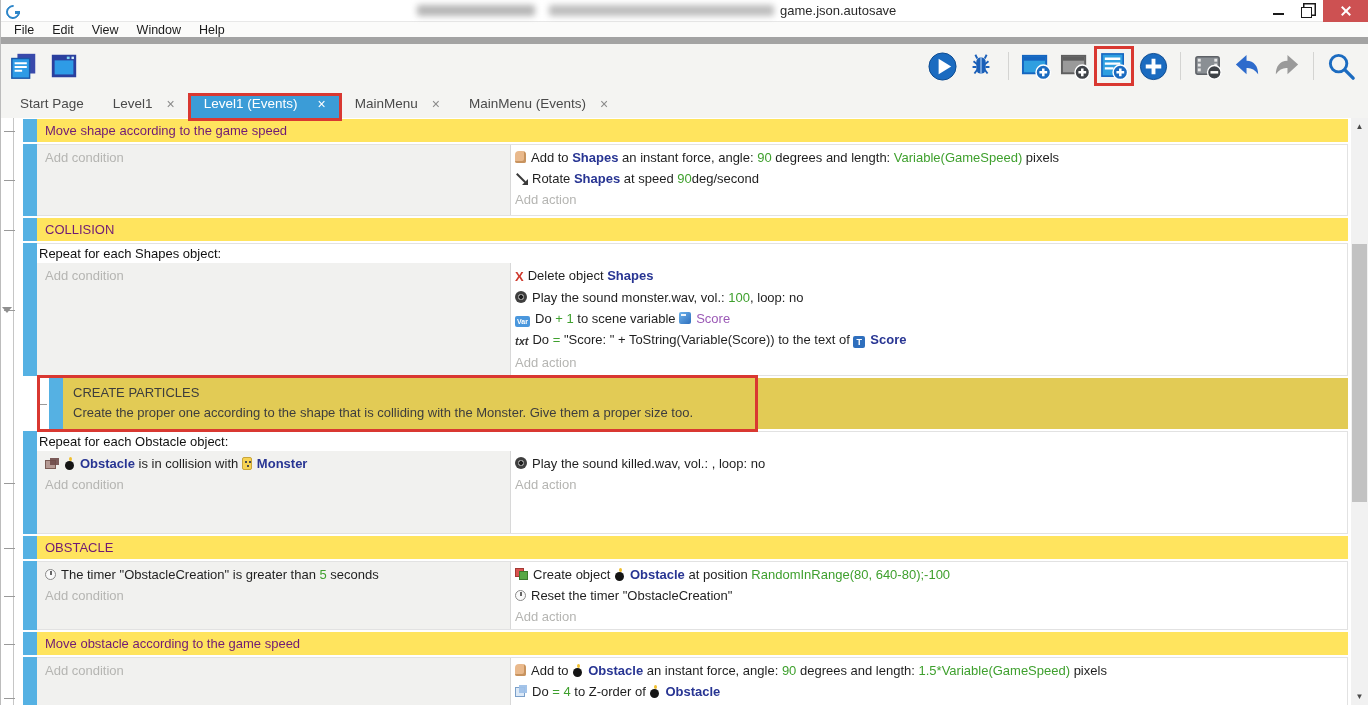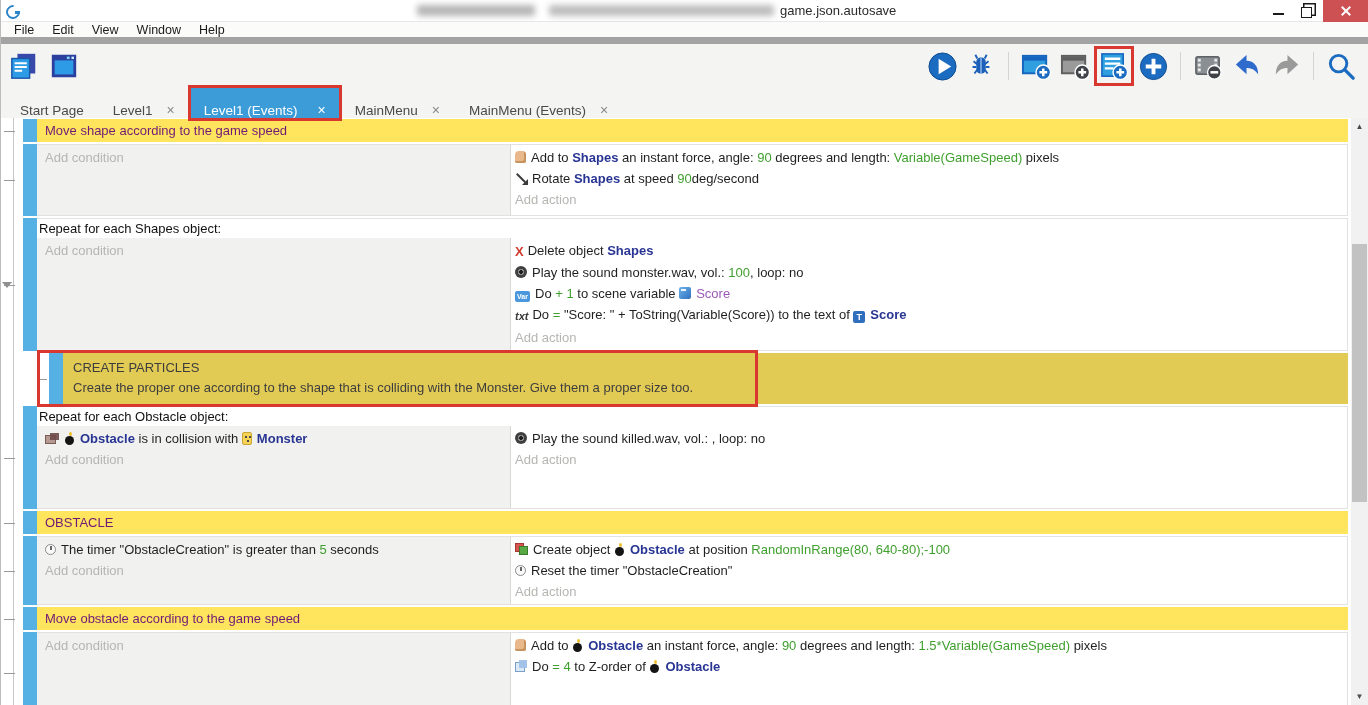--- a/index.html
+++ b/index.html
@@ -32,21 +32,21 @@
   
   .toolbar { height:44px; background:#f4f4f2; display:flex; align-items:center; padding:0 6px; }
   .tb-left { display:flex; align-items:center; gap:6px; }
   .tb-right { margin-left:auto; display:flex; align-items:center; gap:5px; padding-right:4px; }
   .tbtn { width:34px; height:34px; display:flex; align-items:center; justify-content:center; }
   .tbtn.annotated { box-shadow:0 0 0 3px #d93831; }
   .tb-sep { width:1px; height:28px; background:#d4d4d2; margin:0 5px; }
 
   
   .tabbar { height:30px; background:#f4f4f2; display:flex; align-items:stretch; padding-left:6px; position:relative; z-index:4; }
-  .tab { display:flex; align-items:flex-end; padding:0 13px; font-size:13.5px; color:#4a4a4a; margin-right:3px; white-space:nowrap; }
+  .tab { display:flex; align-items:flex-start; padding:0 13px; font-size:13.5px; color:#4a4a4a; margin-right:3px; white-space:nowrap;margin-top:8px; }
   .tab .tab-close { margin-left:14px; color:#8a8a8a; font-size:14px; }
   .tab.selected { background:#3b9cd7; color:#ffffff;gap:6px; }
   .tab.selected .tab-close { color:#ffffff; }
   .tab.annotated { box-shadow:0 0 0 3px #d93831; }
 
   
   .sheet { position:absolute; left:0; top:118px; right:0; bottom:0; background:#ffffff; overflow:hidden; }
   .gutter-line { position:absolute; left:12px; top:0; bottom:0; width:1px; background:#c6c6c6; }
   .event-list { position:relative; padding:1px 20px 0 13px; }
 
@@ -285,20 +285,24 @@
                 <div class="line"><span class="ph">Add condition</span></div>
               </div>
               <div class="acts">
                 <div class="line"><span class="ic force-icon"></span><span>Add to </span><span class="obj">Shapes</span><span> an instant force, angle: </span><span class="val">90</span><span> degrees and length: </span><span class="val">Variable(GameSpeed)</span><span> pixels</span></div>
                 <div class="line"><span class="ic rotate-icon"></span><span>Rotate </span><span class="obj">Shapes</span><span> at speed </span><span class="val">90</span><span>deg/second</span></div>
                 <div class="line"><span class="ph">Add action</span></div>
               </div>
             </div>
           </div>
         </div>
+        <div class="block group">
+          <span class="bar"></span>
+          <div class="group-label">COLLISION</div>
+        </div>
         <div class="block event">
           <span class="bar"></span>
           <span class="expander"></span>
           <div class="ev-body">
             <div class="ev-header">Repeat for each Shapes object:</div>
             <div class="ev-main" style="min-height: 104px;">
               <div class="cond">
                 <div class="line"><span class="ph">Add condition</span></div>
               </div>
               <div class="acts">

